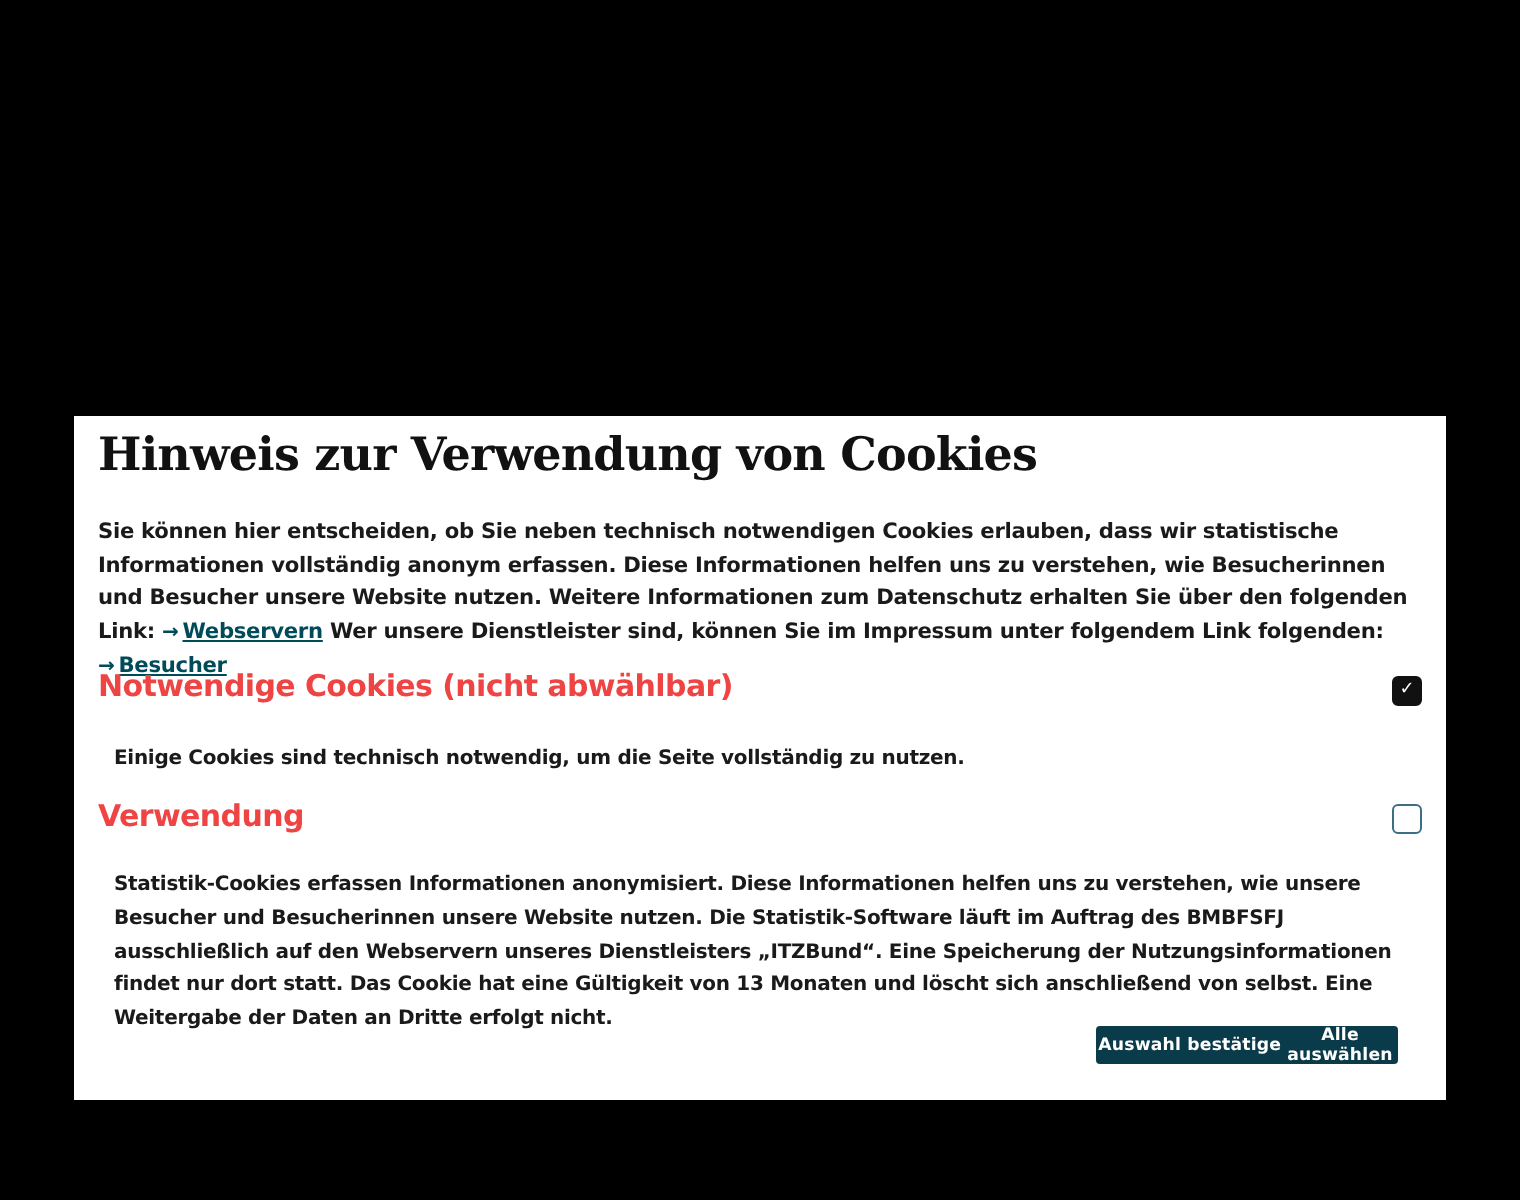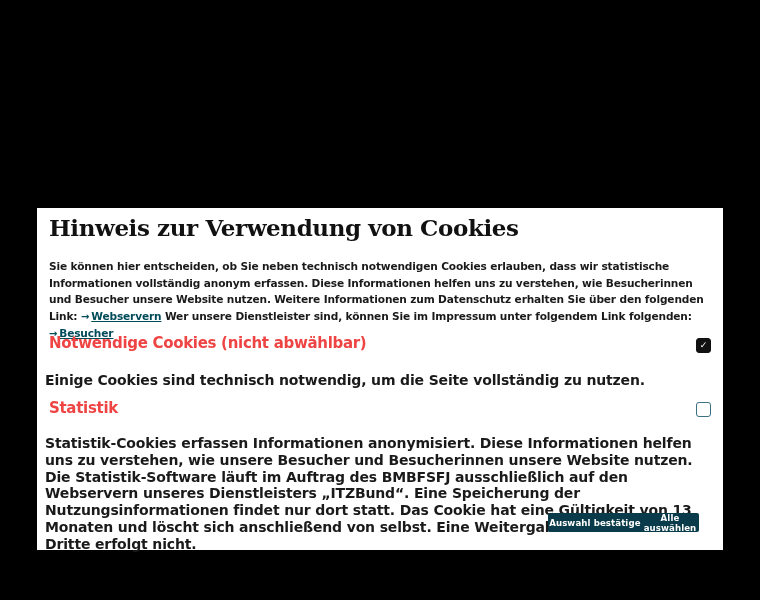--- a/index.html
+++ b/index.html
@@ -21,22 +21,22 @@
       position: absolute; left: 12px; top: 50px; width: 664px;
       font-size: 10.6px; line-height: 16.6px; color: #1a1a1a; letter-spacing: -0.15px; font-weight: 600;
     }
     a.link { color: #004b5a; text-decoration: underline; font-weight: 700; }
     .arrow { color: #004b5a; font-size: 10px; margin-right: 2px; }
     .section-head {
       position: absolute; left: 12px; font-weight: bold; font-size: 15px; color: #ef4444; letter-spacing: -0.3px;
       margin: 0; white-space: nowrap;
     }
     .section-text {
-      position: absolute; left: 8px; width: 664px;
-      font-size: 14px; line-height: 16.8px; color: #1a1a1a; letter-spacing: -0.15px; font-weight: 600;
+      position: absolute; left: 20px; width: 664px;
+      font-size: 10px; line-height: 16.8px; color: #1a1a1a; letter-spacing: -0.15px; font-weight: 600;
     }
     .checkbox {
       position: absolute; left: 659px; width: 15px; height: 15px; box-sizing: border-box; border-radius: 3px;
       display: flex; align-items: center; justify-content: center;
     }
     .checkbox.checked { background: #111; border: 1px solid #111; color: #fff; font-size: 9px; line-height: 1; }
     .checkbox.unchecked { background: #fff; border: 1.5px solid #3a6f84; }
     .btn {
       position: absolute; top: 305px; height: 19px; background: #0a3b4a; color: #fff;
       border: none; border-radius: 2px; font-size: 8.6px; font-weight: bold; letter-spacing: 0.1px;
@@ -57,19 +57,19 @@
     <br>
     <span class="arrow">→</span><a class="link" href="#">Besucher</a>
   </div>
 
   <h3 class="section-head" style="top:126px;">Notwendige Cookies (nicht abwählbar)</h3>
   <div class="checkbox checked" style="top:130px;">
     <span>✓</span>
   </div>
   <div class="section-text" style="top:164px;">Einige Cookies sind technisch notwendig, um die Seite vollständig zu nutzen.</div>
 
-  <h3 class="section-head" style="top:191px;">Statistik</h3>
+  <h3 class="section-head" style="top:191px;">Verwendung</h3>
   <div class="checkbox unchecked" style="top:194px;"></div>
   <div class="section-text" style="top:227px;">Statistik-Cookies erfassen Informationen anonymisiert. Diese Informationen helfen uns zu verstehen, wie unsere Besucher und Besucherinnen unsere Website nutzen. Die Statistik-Software läuft im Auftrag des BMBFSFJ ausschließlich auf den Webservern unseres Dienstleisters „ITZBund“. Eine Speicherung der Nutzungsinformationen findet nur dort statt. Das Cookie hat eine Gültigkeit von 13 Monaten und löscht sich anschließend von selbst. Eine Weitergabe der Daten an Dritte erfolgt nicht.</div>
 
   <button class="btn" style="left:511px; width:100px;">Auswahl bestätigen</button>
   <button class="btn" style="left:604px; width:58px;">Alle auswählen</button>
 </div>
 
 </body></html>

